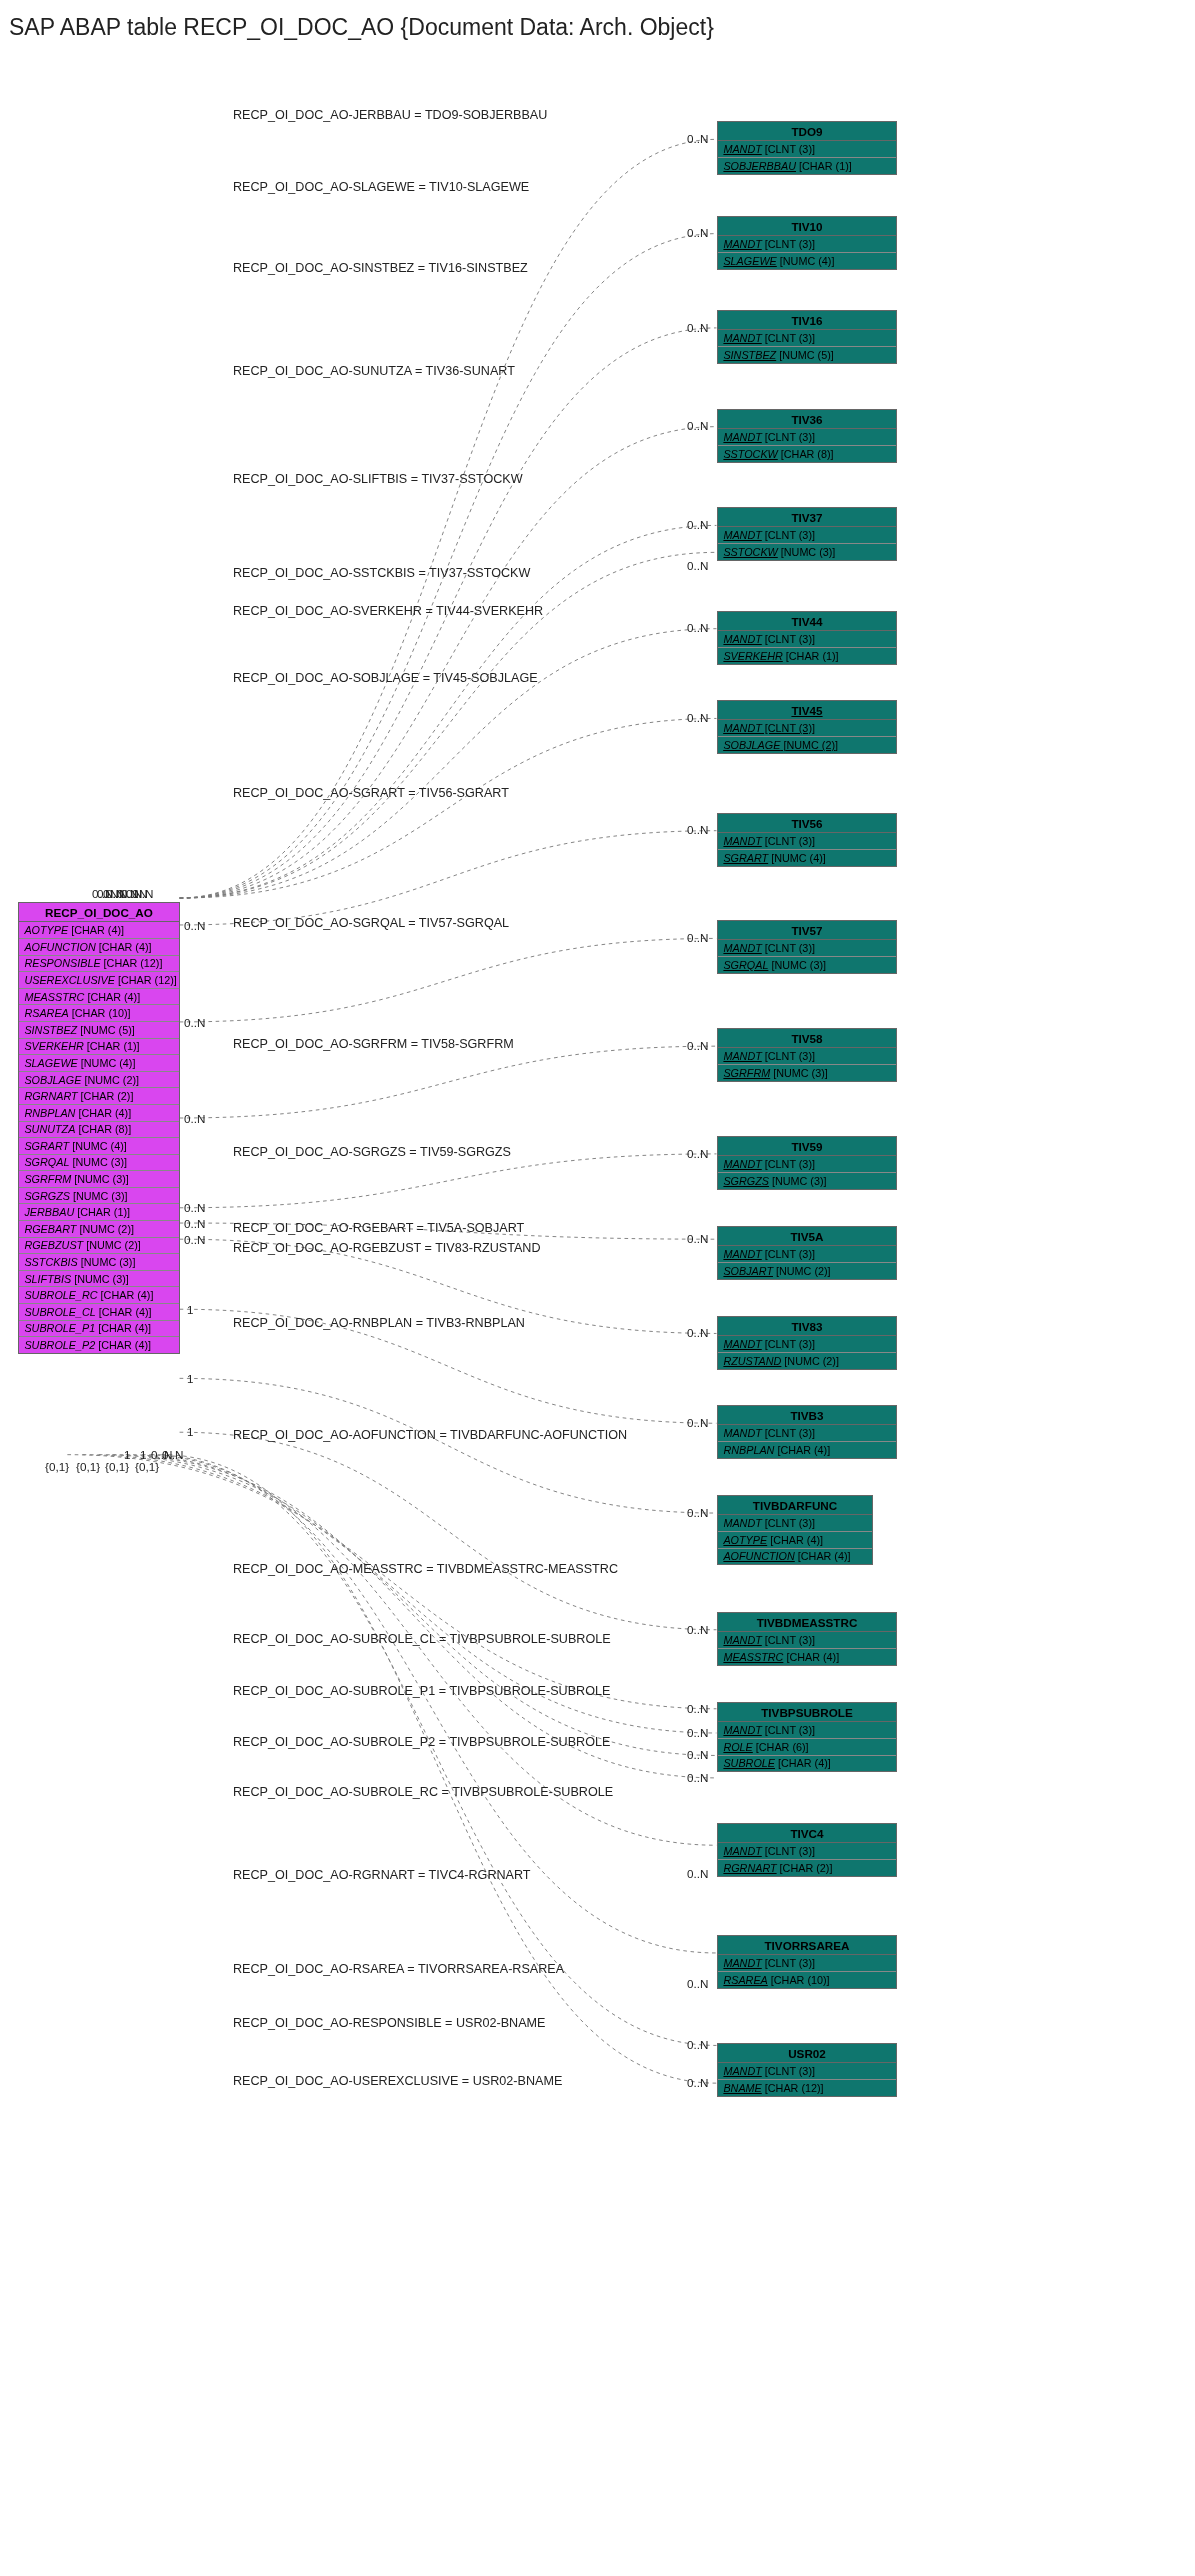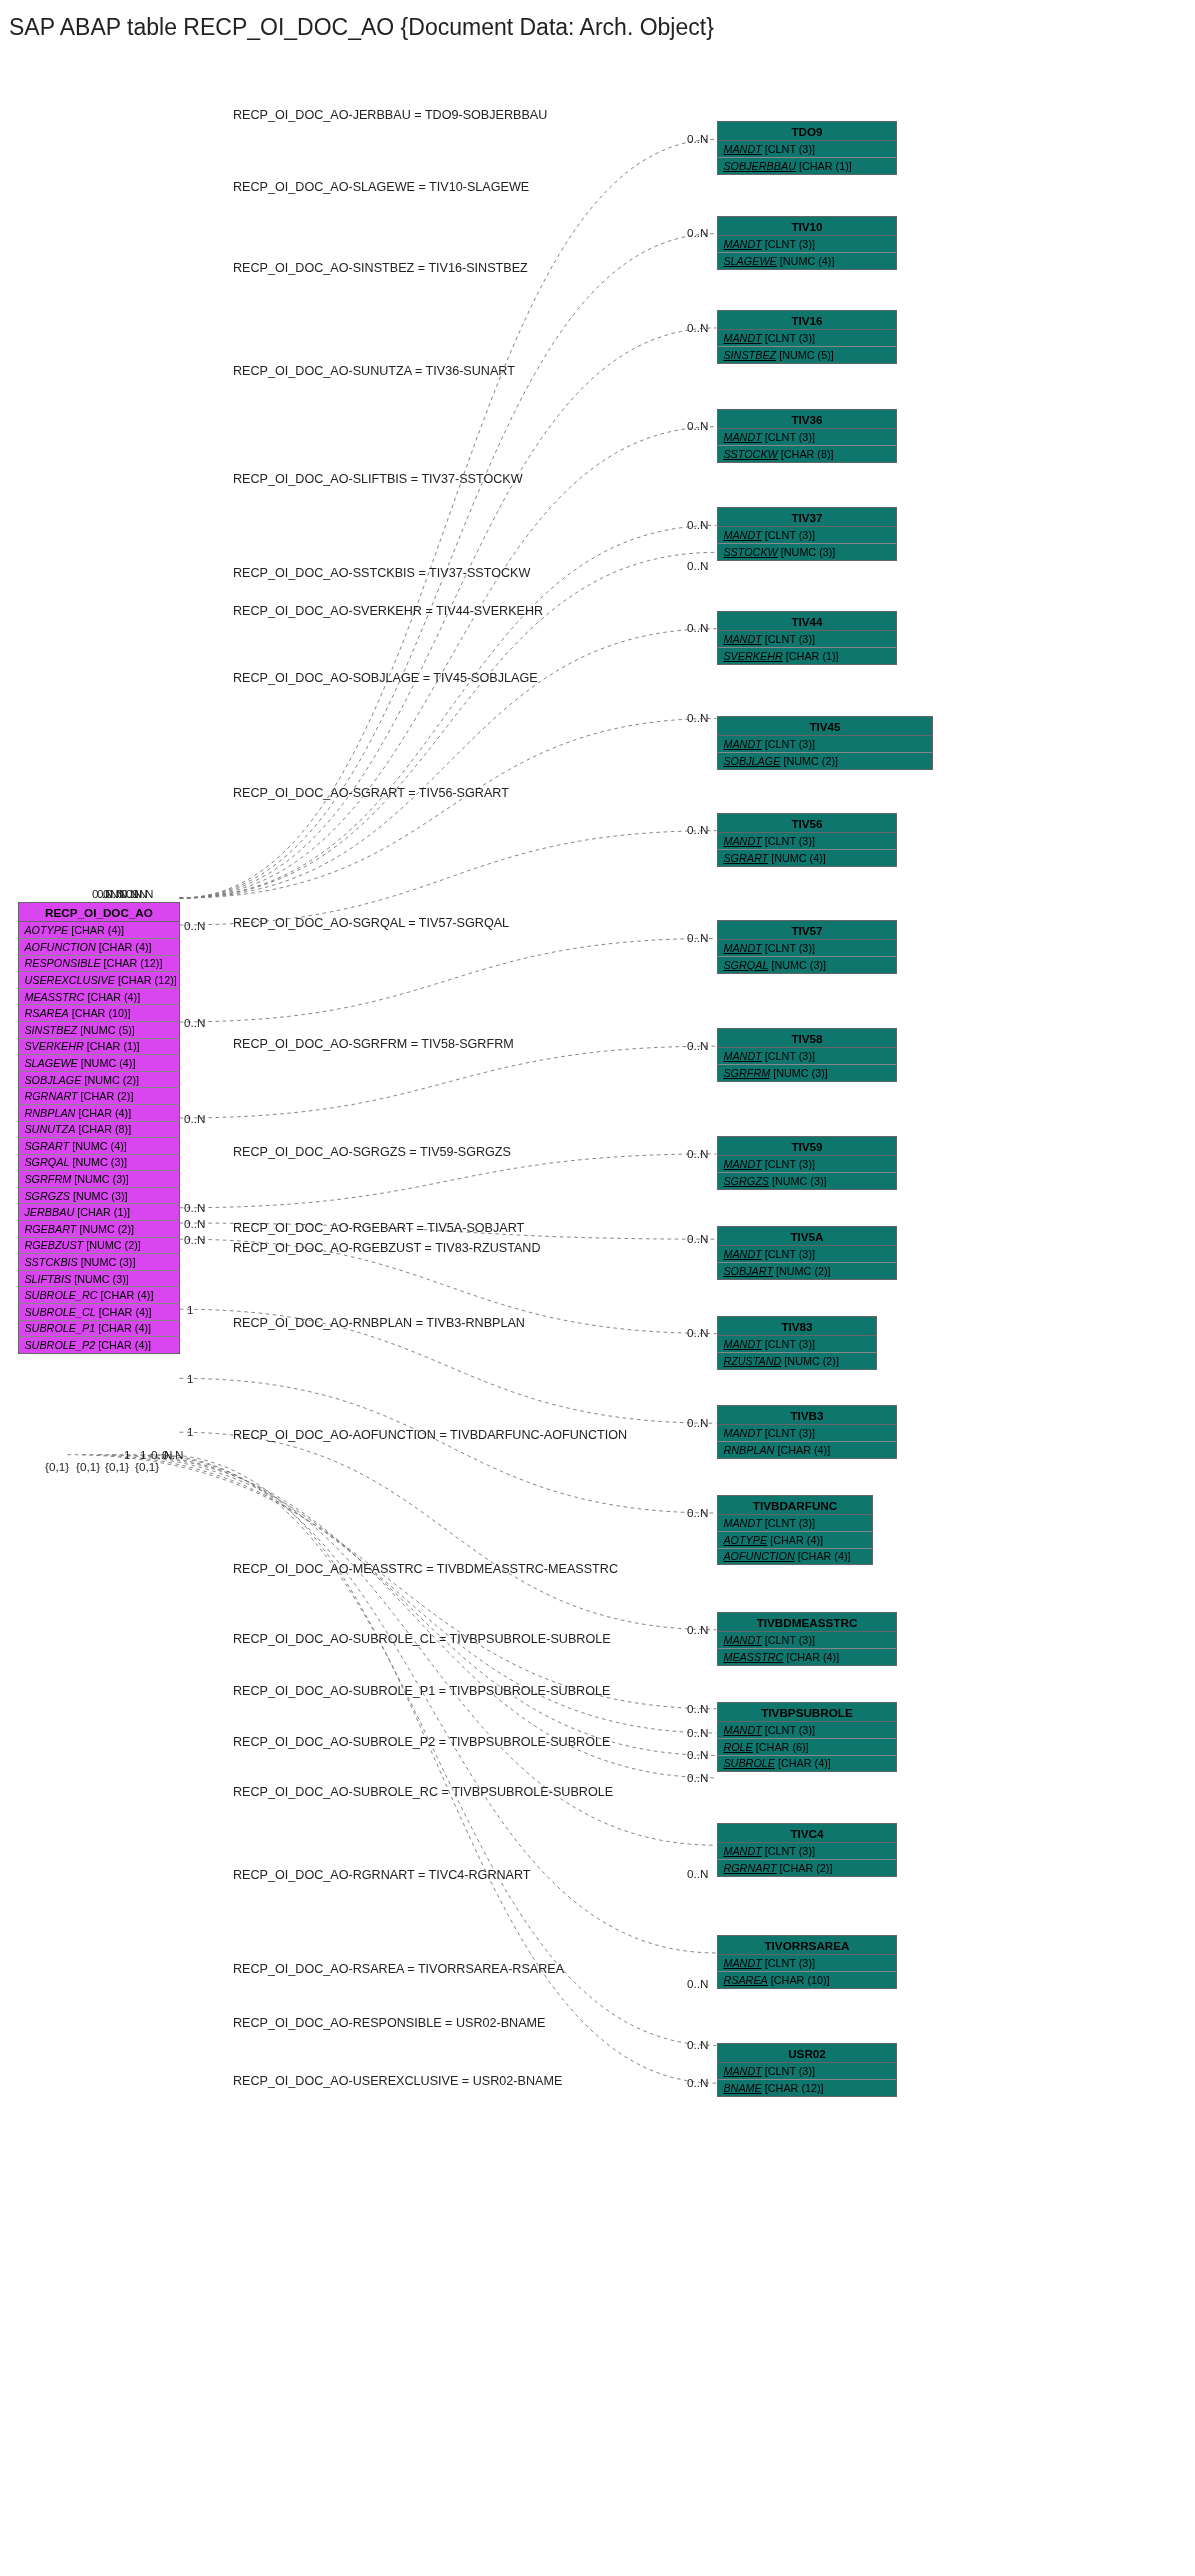--- a/index.html
+++ b/index.html
@@ -158,21 +158,21 @@
       <div class="entity " style="left: 708px; top: 453px; width: 180px;">
         <div class="ehead">TIV37</div>
         <div class="row"><span class="fname u">MANDT</span><span> [CLNT (3)]</span></div>
         <div class="row"><span class="fname u">SSTOCKW</span><span> [NUMC (3)]</span></div>
       </div>
       <div class="entity " style="left: 708px; top: 557px; width: 180px;">
         <div class="ehead">TIV44</div>
         <div class="row"><span class="fname u">MANDT</span><span> [CLNT (3)]</span></div>
         <div class="row"><span class="fname u">SVERKEHR</span><span> [CHAR (1)]</span></div>
       </div>
-      <div class="entity " style="left: 708px; top: 662px; width: 216px;">
+      <div class="entity " style="left: 708px; top: 646px; width: 180px; text-decoration: underline;">
         <div class="ehead">TIV45</div>
         <div class="row"><span class="fname u">MANDT</span><span> [CLNT (3)]</span></div>
         <div class="row"><span class="fname u">SOBJLAGE</span><span> [NUMC (2)]</span></div>
       </div>
       <div class="entity " style="left: 708px; top: 759px; width: 180px;">
         <div class="ehead">TIV56</div>
         <div class="row"><span class="fname u">MANDT</span><span> [CLNT (3)]</span></div>
         <div class="row"><span class="fname u">SGRART</span><span> [NUMC (4)]</span></div>
       </div>
       <div class="entity " style="left: 708px; top: 866px; width: 180px;">
@@ -188,21 +188,21 @@
       <div class="entity " style="left: 708px; top: 1082px; width: 180px;">
         <div class="ehead">TIV59</div>
         <div class="row"><span class="fname u">MANDT</span><span> [CLNT (3)]</span></div>
         <div class="row"><span class="fname u">SGRGZS</span><span> [NUMC (3)]</span></div>
       </div>
       <div class="entity " style="left: 708px; top: 1172px; width: 180px;">
         <div class="ehead">TIV5A</div>
         <div class="row"><span class="fname u">MANDT</span><span> [CLNT (3)]</span></div>
         <div class="row"><span class="fname u">SOBJART</span><span> [NUMC (2)]</span></div>
       </div>
-      <div class="entity " style="left: 708px; top: 1262px; width: 160px;">
+      <div class="entity " style="left: 708px; top: 1262px; width: 180px;">
         <div class="ehead">TIV83</div>
         <div class="row"><span class="fname u">MANDT</span><span> [CLNT (3)]</span></div>
         <div class="row"><span class="fname u">RZUSTAND</span><span> [NUMC (2)]</span></div>
       </div>
       <div class="entity " style="left: 708px; top: 1351px; width: 180px;">
         <div class="ehead">TIVB3</div>
         <div class="row"><span class="fname">MANDT</span><span> [CLNT (3)]</span></div>
         <div class="row"><span class="fname">RNBPLAN</span><span> [CHAR (4)]</span></div>
       </div>
       <div class="entity " style="left: 708px; top: 1441px; width: 156px;">

